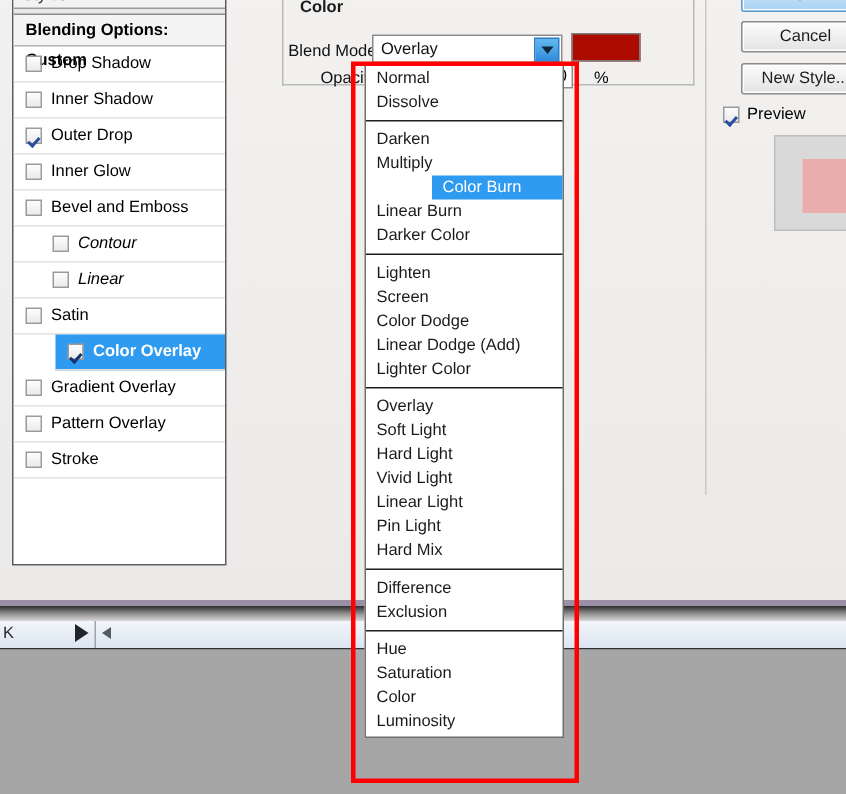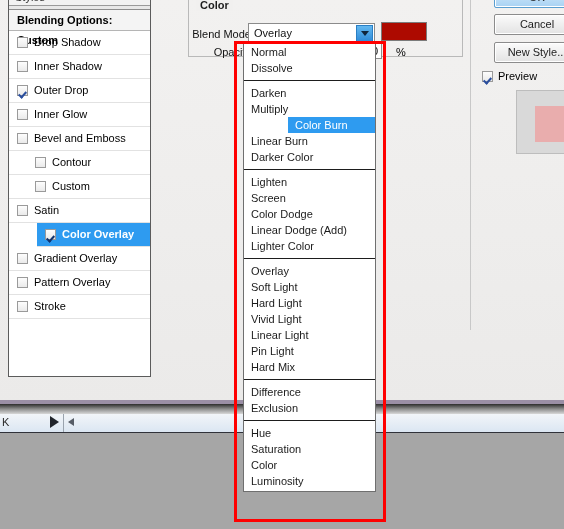--- a/index.html
+++ b/index.html
@@ -41,21 +41,21 @@
     font-weight:bold;
   }
   .style-row{
     height:23px;line-height:23px;
     border-bottom:1px solid #e2e2e2;
     padding-left:8px;
     white-space:nowrap;
     display:flex;align-items:center;
   }
   .style-row.selected{background:#2e9bf0;color:#ffffff;font-weight:bold;margin-left:28px;}
-  .style-row.indent{padding-left:26px;}
+  .style-row.indent{padding-left:26px;font-style:italic;}
   .cbx{
     width:11px;height:11px;margin-right:6px;flex:0 0 auto;
     border:1px solid #9a9a9a;
     background:linear-gradient(#fdfdfd,#eaeaea);
     box-sizing:border-box;
     position:relative;
   }
   .cbx.checked:after{
     content:"";position:absolute;left:2px;top:4px;
     width:3px;height:6px;border:solid #2b4f9e;border-width:0 2px 2px 0;
@@ -215,21 +215,21 @@
         <div class="style-row">
           <span class="cbx"></span>
           <span class="style-label">Bevel and Emboss</span>
         </div>
         <div class="style-row indent">
           <span class="cbx"></span>
           <span class="style-label">Contour</span>
         </div>
         <div class="style-row indent">
           <span class="cbx"></span>
-          <span class="style-label">Custom</span>
+          <span class="style-label">Linear</span>
         </div>
         <div class="style-row">
           <span class="cbx"></span>
           <span class="style-label">Satin</span>
         </div>
         <div class="style-row selected">
           <span class="cbx checked"></span>
           <span class="style-label">Color Overlay</span>
         </div>
         <div class="style-row">

